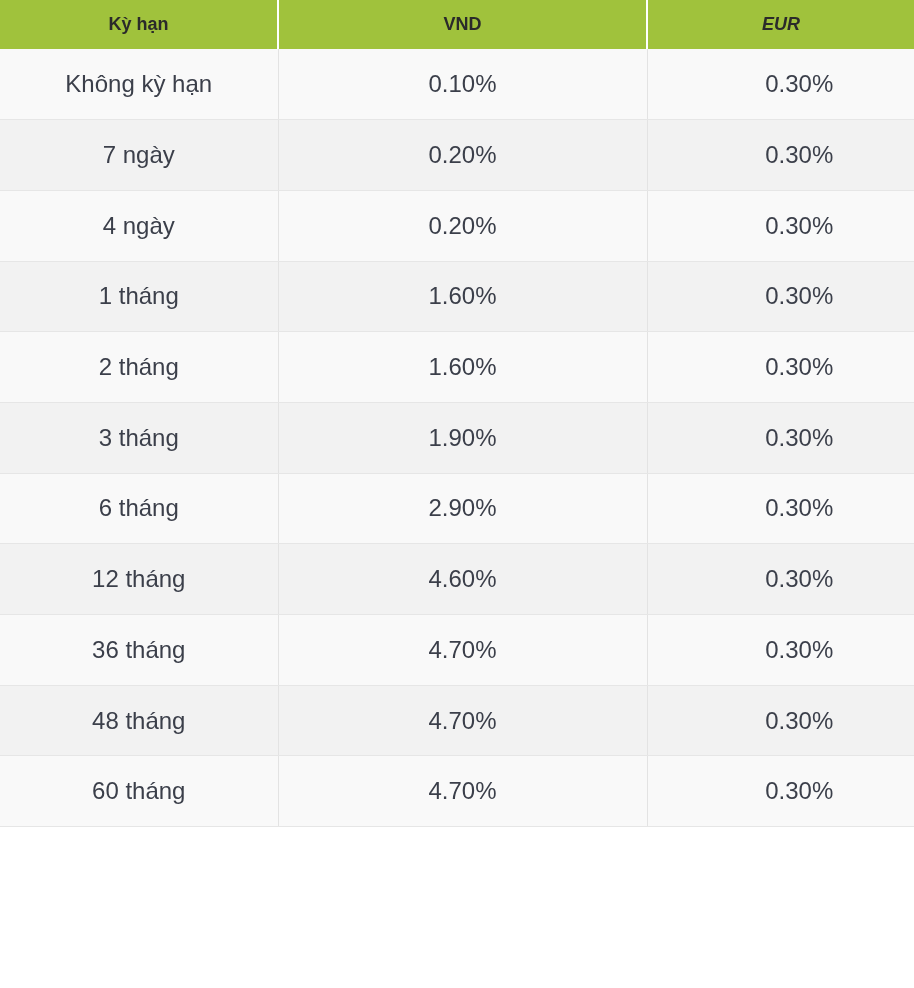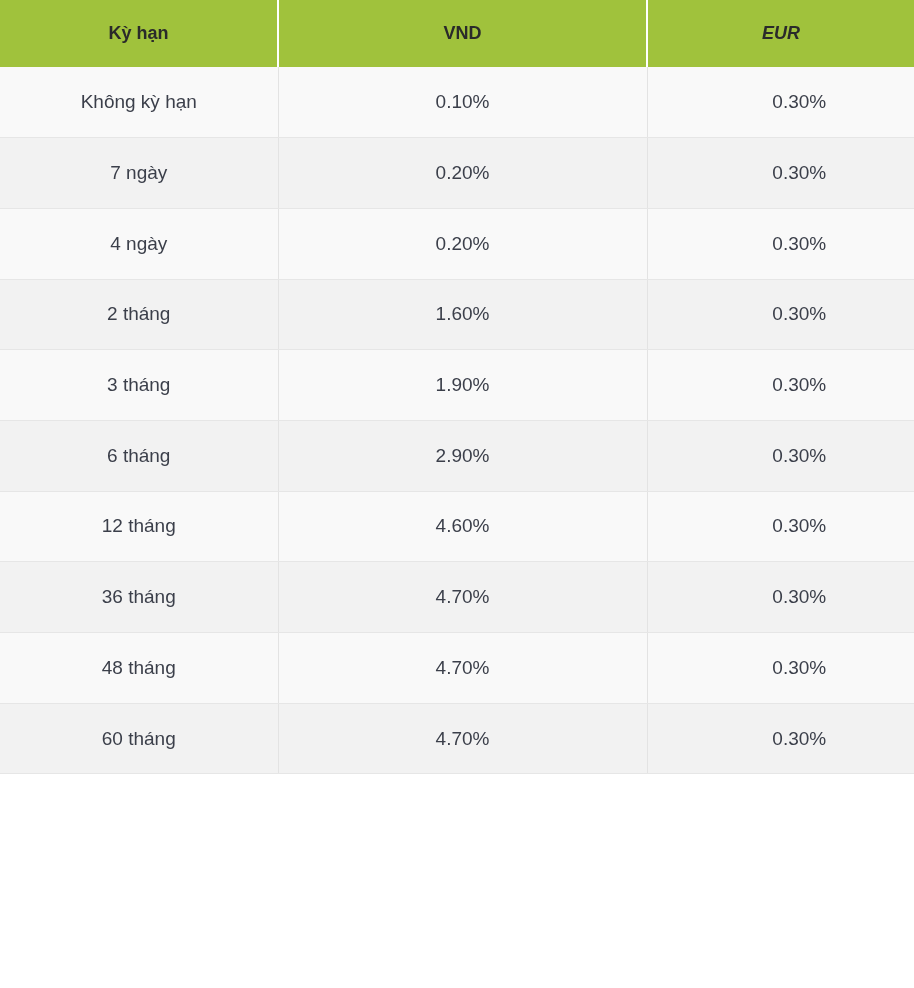--- a/index.html
+++ b/index.html
@@ -13,39 +13,39 @@
   }
 
   #rate-table {
     width: 914px;
     border-collapse: collapse;
     table-layout: fixed;
   }
 
   
   #rate-table thead th {
-    height: 67px;
+    height: 49px;
     background: #a0c23c;
     color: #2a2a2a;
     font-size: 18px;
     font-weight: bold;
     vertical-align: middle;
     border-right: 2px solid #ffffff;
     padding: 0;
   }
   #rate-table thead th:last-child { border-right: none; font-style: italic; }
 
   
   #rate-table tbody tr { height: 70.7px; }
   #rate-table tbody tr:nth-child(odd)  { background: #f9f9f9; }
   #rate-table tbody tr:nth-child(even) { background: #f2f2f2; }
 
   #rate-table tbody td {
     height: 70.7px;
-    font-size: 19px;
+    font-size: 24px;
     color: #3b3f4a;
     vertical-align: middle;
     border-bottom: 1px solid #e6e6e6;
     border-right: 1px solid #e3e3e3;
     padding: 0;
     white-space: nowrap;
   }
   #rate-table tbody td:last-child { border-right: none; padding-left: 37px; }
 
   
@@ -88,20 +88,25 @@
         <td class="term-cell">7 ngày</td>
         <td class="vnd-cell">0.20%</td>
         <td class="eur-cell">0.30%</td>
       </tr>
       <tr>
         <td class="term-cell">4 ngày</td>
         <td class="vnd-cell">0.20%</td>
         <td class="eur-cell">0.30%</td>
       </tr>
       <tr>
+        <td class="term-cell">1 tháng</td>
+        <td class="vnd-cell">1.60%</td>
+        <td class="eur-cell">0.30%</td>
+      </tr>
+      <tr>
         <td class="term-cell">2 tháng</td>
         <td class="vnd-cell">1.60%</td>
         <td class="eur-cell">0.30%</td>
       </tr>
       <tr>
         <td class="term-cell">3 tháng</td>
         <td class="vnd-cell">1.90%</td>
         <td class="eur-cell">0.30%</td>
       </tr>
       <tr>

